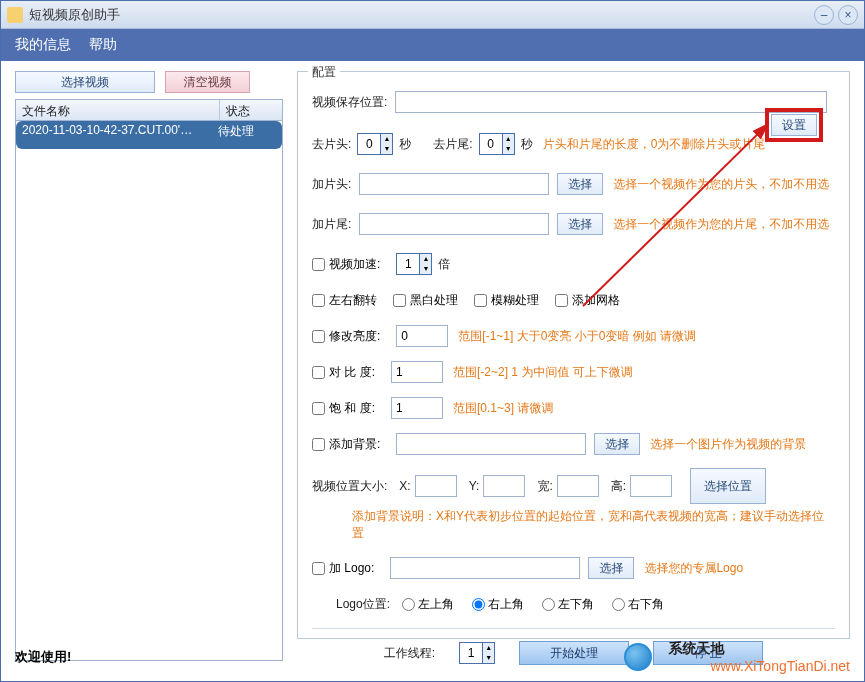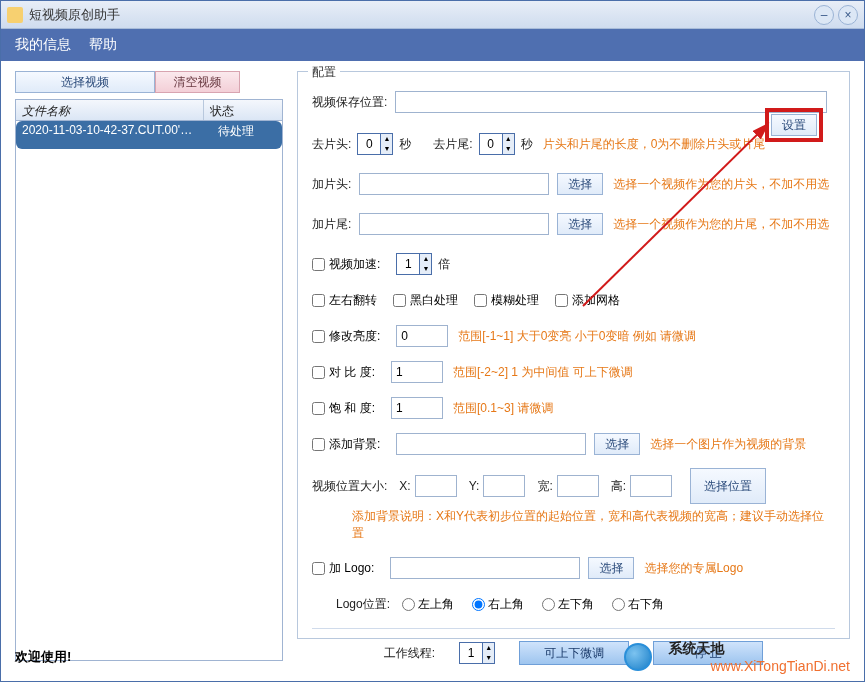--- a/index.html
+++ b/index.html
@@ -26,37 +26,37 @@
 .menubar {
   height: 32px; background: #4f6fb0; display: flex; align-items: center;
   padding: 0 14px; gap: 18px;
 }
 .menubar .menu-item { color: #fff; font-size: 14px; cursor: pointer; }
 
 .body-area { position: absolute; top: 60px; left: 0; right: 0; bottom: 0; padding: 10px 12px 8px 12px; }
 
 
 .left-panel { position: absolute; top: 10px; left: 14px; width: 268px; }
-.left-buttons { display: flex; gap: 0; margin-bottom: 6px; }
+.left-buttons { display: flex; gap: 10px; margin-bottom: 6px; }
 .btn {
   border: 1px solid #9ab3d5; background: linear-gradient(#f5f9ff,#e0ebf9);
   color: #2a4a7a; padding: 2px 0; font-size: 12px; cursor: pointer;
   display: inline-flex; align-items: center; justify-content: center;
 }
 .btn-wide { width: 140px; height: 22px; }
 .btn-pink { width: 85px; height: 22px; background: linear-gradient(#fbe9ed,#f3cfd7); border-color:#d8a4b0; color:#6a3a42;}
 .btn-small { width:46px; height: 22px; }
 .btn-med { width: 76px; height: 36px; }
 .btn-blue { background: linear-gradient(#cfe3fb,#9ec5ef); border-color:#6f9fd8; color:#1a3a6a; width: 110px; height:24px;}
 
 .list-header {
   height: 22px; background: linear-gradient(#f4f7fc,#dbe6f5);
   border: 1px solid #a0b4d2; display: flex; font-size: 12px; color: #222;
 }
-.list-header .col1 { width: 188px; padding: 3px 6px; border-right: 1px solid #b8c8dd; font-style: italic;}
+.list-header .col1 { width: 204px; padding: 3px 6px; border-right: 1px solid #b8c8dd;}
 .list-header .col2 { flex: 1; padding: 3px 6px; }
 .list-body { border: 1px solid #a0b4d2; border-top: none; height: 540px; overflow: hidden; background:#fff;}
 .list-row { display: flex; height: 28px; border-radius: 6px; }
 .list-row.selected { background: #3b6ea5; color: #fff; }
 .list-row .col1 { width: 196px; padding: 2px 6px; overflow: hidden; white-space: nowrap; }
 .list-row .col2 { flex: 1; padding: 2px 6px; }
 
 
 .config-panel {
   position: absolute; top: 10px; left: 296px; right: 14px; height: 568px;
@@ -315,21 +315,21 @@
 
         <div class="row" style="justify-content:center; gap:24px; margin-bottom:0;">
           <span class="lbl">工作线程:</span>
           <div class="spin">
             <input value="1" style="">
             <div class="arrows">
                 <div>▲</div>
                 <div>▼</div>
               </div>
           </div>
-          <div class="btn btn-blue">可上下微调</div>
+          <div class="btn btn-blue">开始处理</div>
           <div class="btn btn-blue">停  止</div>
         </div>
 
       </div>
 
       <svg class="arrow-line" viewBox="0 0 210 200">
         <defs>
             <marker id="ah" markerWidth="10" markerHeight="10" refX="8" refY="3" orient="auto">
           <path d="M0,0 L9,3 L0,6 Z" fill="#d11a1a"></path>
             </marker>

